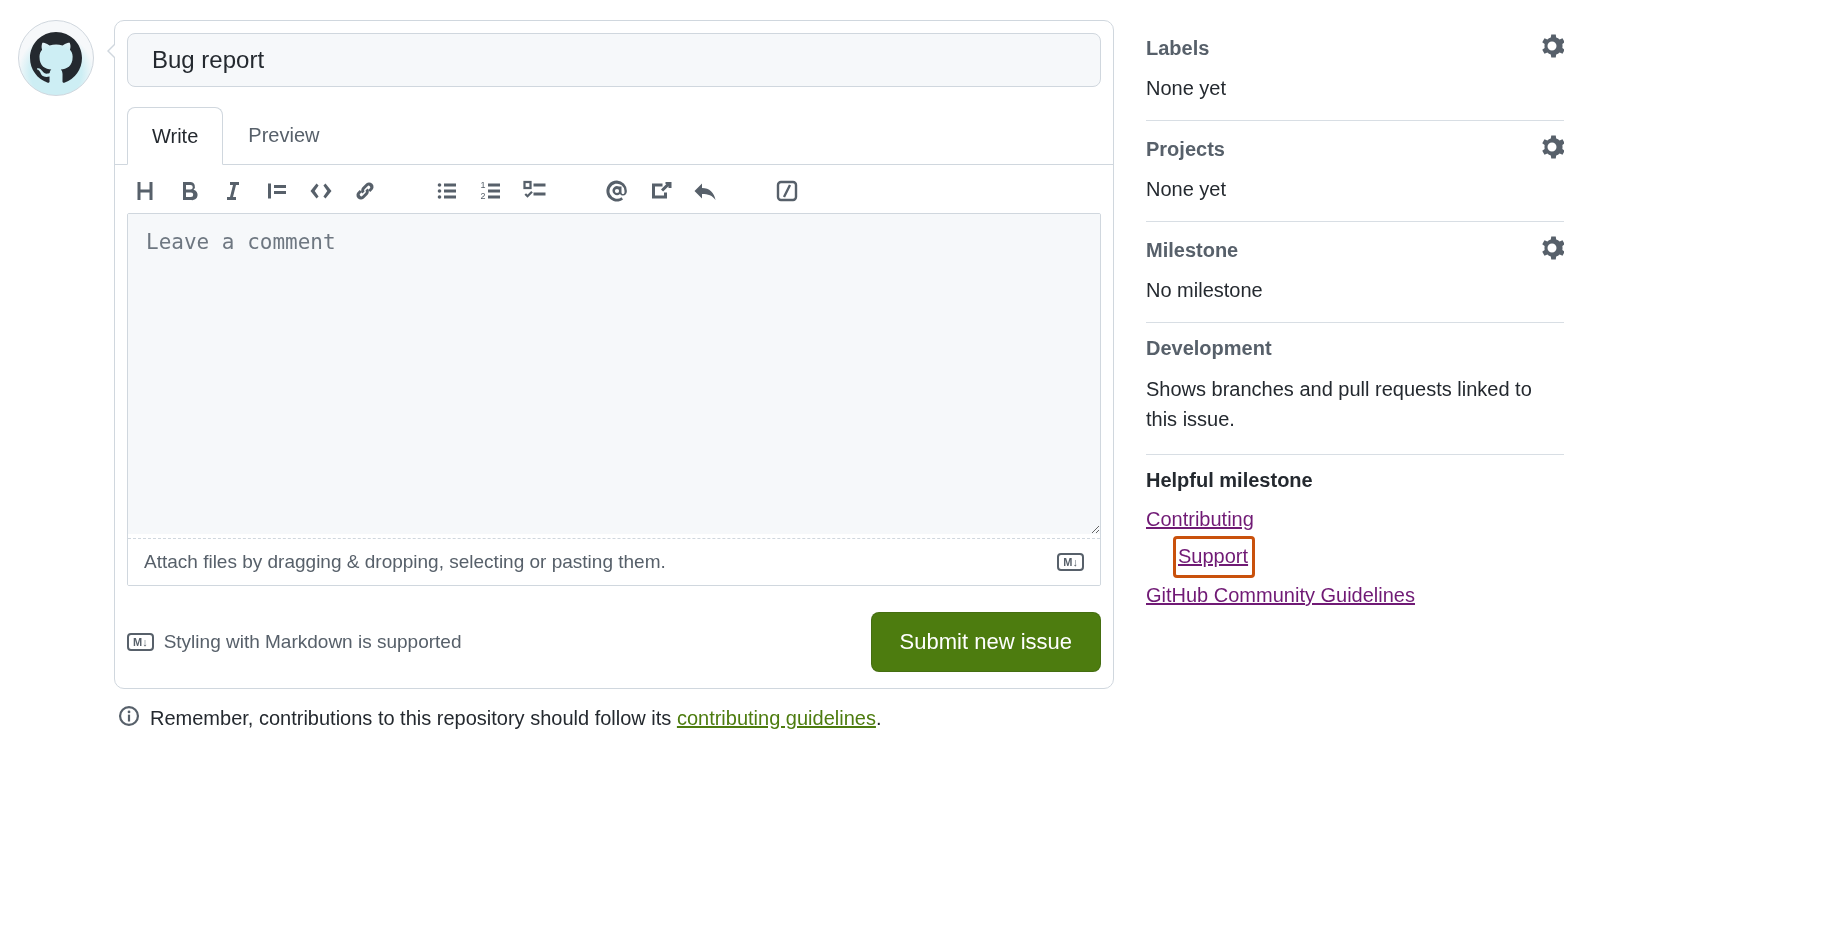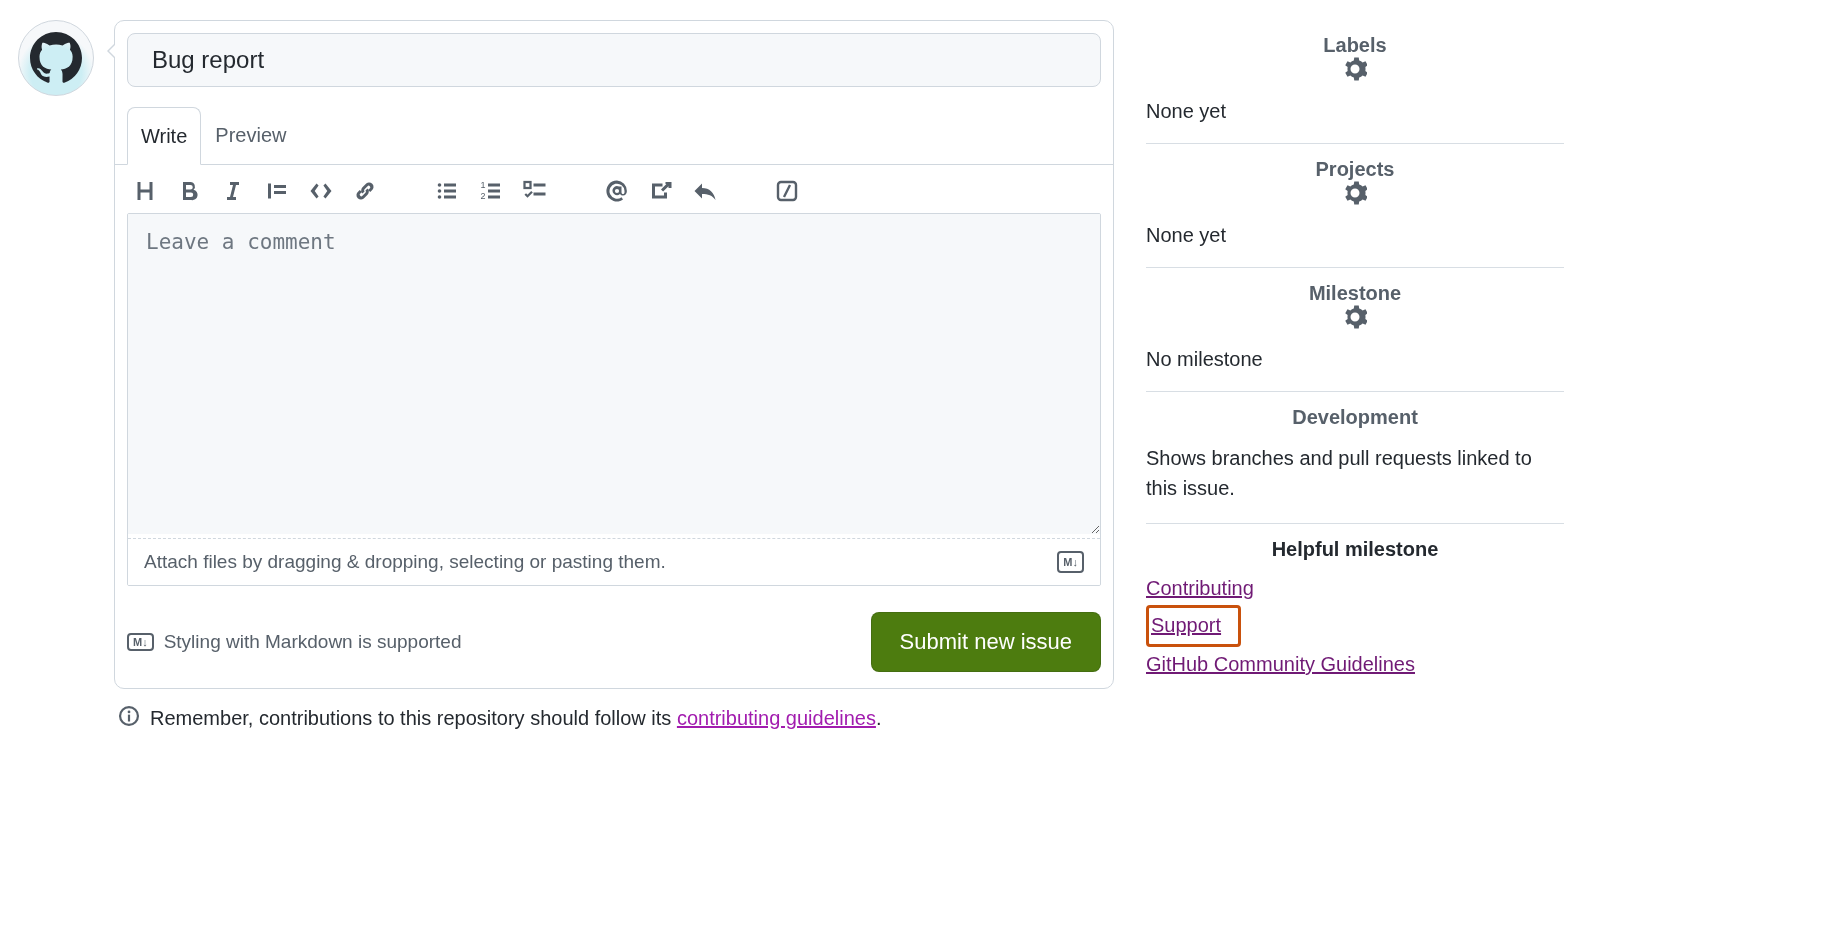--- a/index.html
+++ b/index.html
@@ -33,21 +33,21 @@
     width:0;height:0;border:8px solid transparent;border-right-color:#fff;
   }
   .title-wrap { padding: 12px 12px 0 12px; }
   .title-input {
     width:100%; font-size: 24px; padding: 12px 24px;
     border:1px solid #d0d7de; border-radius:8px; background:#f6f8fa;
     color:#24292f;
   }
   .tabnav { margin-top: 20px; border-bottom:1px solid #d0d7de; display:flex; padding-left:12px; }
   .tab {
-    font-size:20px; padding: 16px 13px; color:#57606a; background:transparent;
+    font-size:20px; padding: 16px 24px; color:#57606a; background:transparent;
     border:1px solid transparent; cursor:pointer;
     border-top-left-radius:8px;border-top-right-radius:8px;
     position:relative;
   }
   .tab.selected {
     color:#24292f; background:#fff; border:1px solid #d0d7de; border-bottom-color:#fff;
     margin-bottom:-1px;
   }
   .toolbar {
     display:flex; gap:20px; padding: 14px 18px 10px 18px; align-items:center;
@@ -58,50 +58,50 @@
   .toolbar .spacer { width:18px; }
   .body-wrap { padding: 0 12px 12px 12px; }
   .textarea-box { border:1px solid #d0d7de; border-radius:2px; overflow:hidden; }
   .textarea {
     width:100%; min-height:320px; padding:16px 18px; font-size:21px;
     border:none; background:#f6f8fa; resize:vertical; color:#24292f;
   }
   .textarea::placeholder{color:#6e7781;}
   .attach-row {
     border-top:1px dashed #d0d7de; padding:12px 16px; display:flex;
-    justify-content:space-between; background:#fff; font-size:19px; color:#57606a;
+    justify-content:space-between; align-items:center; background:#fff; font-size:19px; color:#57606a;
   }
   .md-badge { 
     font-size:11px; font-weight:700; border:2px solid #57606a; border-radius:4px;
     padding:1px 4px; display:inline-flex; align-items:center; color:#57606a;
   }
   .card-footer {
     display:flex; justify-content:space-between; align-items:center;
     padding: 14px 12px 16px 12px;
   }
   .md-support { display:flex; align-items:center; gap:10px; font-size:19px; color:#57606a; }
   .submit-btn {
     background:#4d7c0f; color:#fff; font-size:22px; font-weight:500;
     border:1px solid rgba(27,31,36,0.15); border-radius:8px;
     padding: 16px 28px; cursor:pointer;
   }
   .reminder {
     display:flex; align-items:center; gap:10px; font-size:20px; color:#24292f;
     padding: 16px 4px 0 4px;
   }
-  .reminder .link { color:#a21caf;text-decoration:underline; }
+  .reminder .link { color:#4d7c0f;text-decoration:underline; }
   .info-icon svg{width:22px;height:22px;fill:#57606a;}
   .sidebar { width: 418px; font-size:20px; }
   .side-section { padding: 14px 0 20px 0; border-bottom:1px solid #d8dee4; }
-  .side-header { display:flex; justify-content:space-between; align-items:center; margin-bottom:14px;flex-direction:column; }
+  .side-header { display:flex; justify-content:space-between; align-items:center; margin-bottom:14px; }
   .side-header h3 { font-size:20px; font-weight:600; color:#57606a; }
   .side-body { font-size:20px; color:#24292f; }
   .gear svg { width:24px;height:24px;fill:#57606a; cursor:pointer;}
   .res-link { color:#701a75; display:block; line-height:1.7; font-size:20px;text-decoration:underline;}
-  .support-box { border:3px solid #c9510c; border-radius:4px; display:inline-block; padding:0 17px 2px 2px; }
+  .support-box { border:3px solid #c9510c; border-radius:4px; display:inline-block; padding:0 4px 2px 2px;margin-left:27px; }
 </style>
 </head>
 <body>
 
 <div class="layout">
   <div class="left-col">
     <div class="avatar">
       <svg viewBox="0 0 16 16">
           <path fill="#24292f" d="M8 0C3.58 0 0 3.58 0 8c0 3.54 2.29 6.53 5.47 7.59.4.07.55-.17.55-.38 0-.19-.01-.82-.01-1.49-2.01.37-2.53-.49-2.69-.94-.09-.23-.48-.94-.82-1.13-.28-.15-.68-.52-.01-.53.63-.01 1.08.58 1.23.82.72 1.21 1.87.87 2.33.66.07-.52.28-.87.51-1.07-1.78-.2-3.64-.89-3.64-3.95 0-.87.31-1.59.82-2.15-.08-.2-.36-1.02.08-2.12 0 0 .67-.21 2.2.82a7.54 7.54 0 0 1 4 0c1.53-1.04 2.2-.82 2.2-.82.44 1.1.16 1.92.08 2.12.51.56.82 1.27.82 2.15 0 3.07-1.87 3.75-3.65 3.95.29.25.54.73.54 1.48 0 1.07-.01 1.93-.01 2.2 0 .21.15.46.55.38A8.013 8.013 0 0 0 16 8c0-4.42-3.58-8-8-8z"></path>
         </svg>

